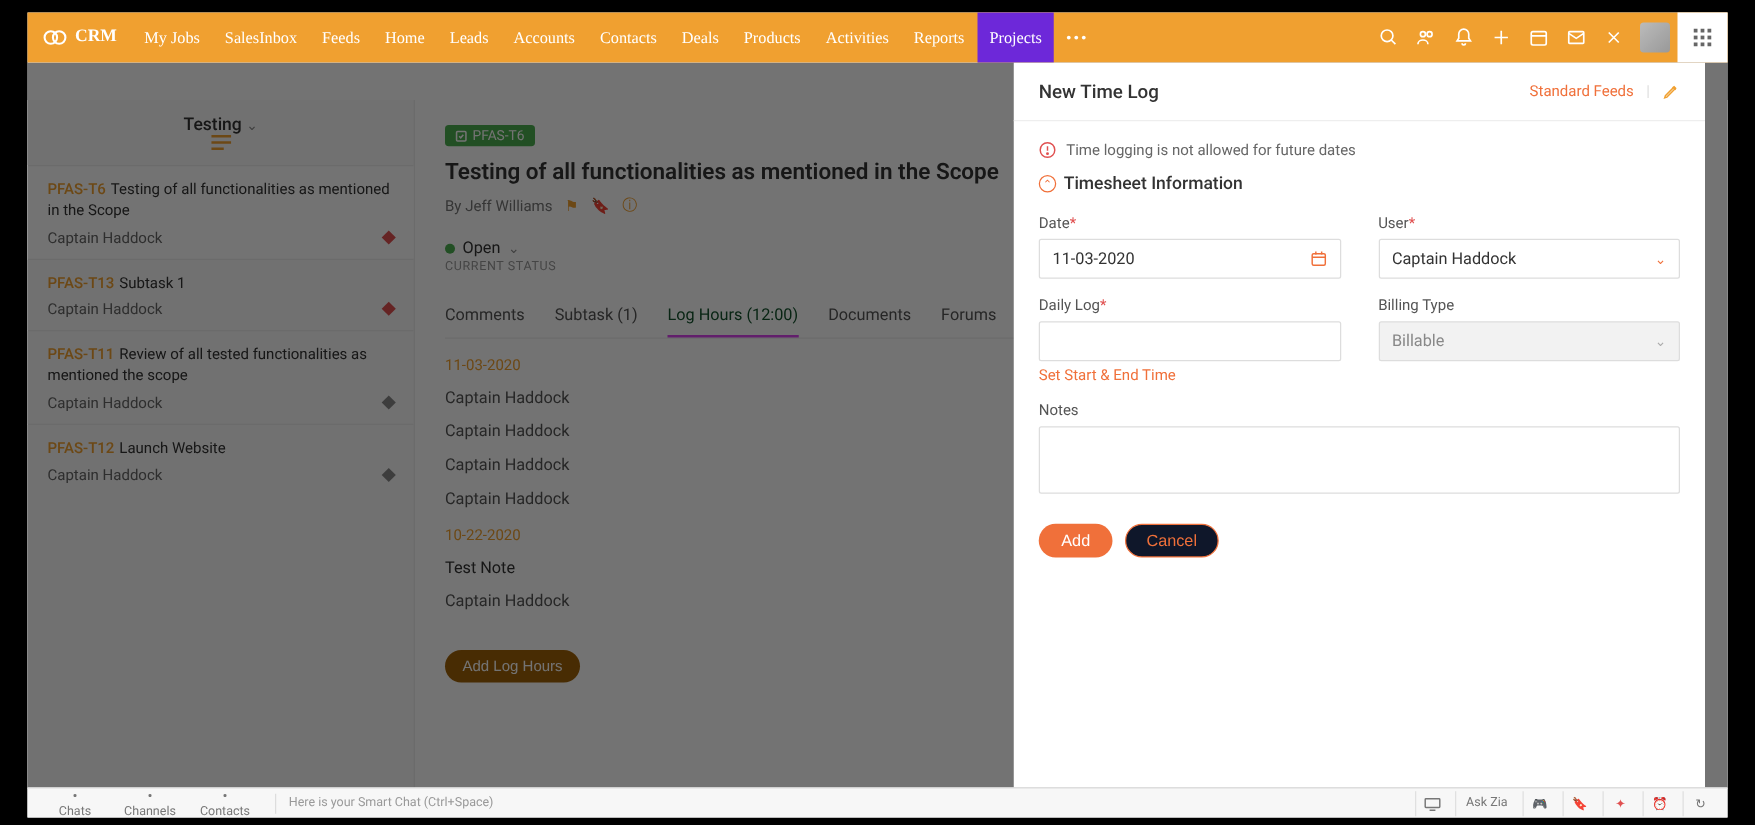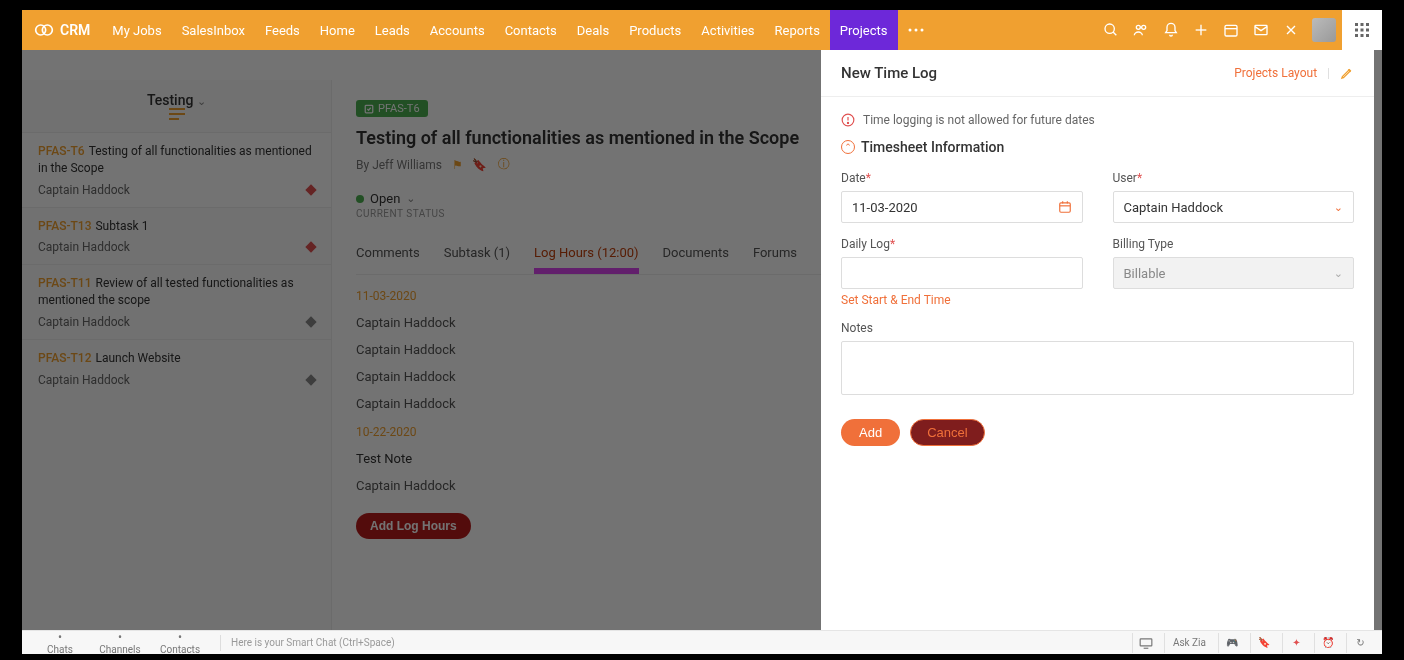--- a/index.html
+++ b/index.html
@@ -1,21 +1,21 @@
 <!DOCTYPE html>
 <html><head>
 <meta charset="utf-8">
 <style>
 * { box-sizing: border-box; margin: 0; padding: 0; }
 body { font-family: -apple-system, BlinkMacSystemFont, "Segoe UI", Roboto, Arial, sans-serif; font-size: 13px; color: #333; background: #000; }
 .frame { width: 1404px; height: 660px; background: #000; padding: 10px 22px 6px 22px; position: relative; }
 .app { width: 100%; height: 100%; background: #fff; display: flex; flex-direction: column; }
 
 
-.topbar { height: 40px; background: #f0a030; display: flex; align-items: center; color: #fff; font-size: 13px; }
+.topbar { height: 40px; background: #f0a030; display: flex; align-items: center; color: #fff; font-size: 13px; font-family: Liberation Serif, serif; }
 .brand { display: flex; align-items: center; gap: 6px; padding: 0 12px; font-weight: 600; font-size: 14px; }
 .brand-icon { width: 20px; height: 20px; }
 .nav { display: flex; align-items: stretch; height: 100%; }
 .nav-item { padding: 0 10px; display: flex; align-items: center; cursor: pointer; color: #fff; font-size: 13px; }
 .nav-item.active { background: #6d28d9; }
 .nav-more { padding: 0 10px; display: flex; align-items: center; }
 .topbar-right { margin-left: auto; display: flex; align-items: center; height: 100%; }
 .ticon { width: 30px; height: 40px; display: flex; align-items: center; justify-content: center; cursor: pointer; }
 .avatar { width: 24px; height: 24px; border-radius: 3px; background: #ddd; margin: 0 6px; }
 .apps-grid { width: 40px; height: 40px; background: #fff; display: flex; align-items: center; justify-content: center; }
@@ -41,27 +41,27 @@
 .main { flex: 1; padding: 20px 24px; overflow: auto; background: #fff; margin-top: 30px; }
 .chip { display: inline-flex; align-items: center; gap: 4px; background: #4caf50; color: #fff; border-radius: 3px; padding: 2px 8px; font-size: 11px; margin-bottom: 10px; }
 .page-title { font-size: 18px; font-weight: 600; margin-bottom: 8px; }
 .byline { font-size: 12px; color: #777; display: flex; align-items: center; gap: 10px; margin-bottom: 18px; }
 .byline .iicon { color: #f0a030; }
 .status { display: flex; align-items: center; gap: 6px; font-size: 13px; color: #333; }
 .status-dot { width: 8px; height: 8px; border-radius: 50%; background: #4caf50; }
 .status-label { text-transform: uppercase; font-size: 10px; color: #999; letter-spacing: 0.5px; margin-top: 2px; margin-bottom: 18px; }
 .tabs { display: flex; gap: 24px; border-bottom: 1px solid #eee; margin-bottom: 14px; font-size: 13px; }
 .tab { padding: 8px 0; cursor: pointer; color: #555; }
-.tab.active { color: #c2410c; border-bottom: 6px solid #d946ef; }
+.tab.active { color: #14532d; border-bottom: 2px solid #d946ef; }
 .log-entry { padding: 6px 0; font-size: 13px; color: #555; }
 .log-date { color: #f0a030; font-size: 12px; margin: 8px 0 6px; }
-.add-log-btn { background: #b91c1c; color: #fff; border: none; border-radius: 14px; padding: 6px 14px; font-size: 12px; cursor: pointer; margin-top: 14px; font-weight: bold; }
-
-
-.panel { position: absolute; right: 8px; top: 0; bottom: 0; width: 553px; background: #fff; z-index: 10; display: flex; flex-direction: column; }
+.add-log-btn { background: #a16207; color: #fff; border: none; border-radius: 14px; padding: 6px 14px; font-size: 12px; cursor: pointer; margin-top: 25px; }
+
+
+.panel { position: absolute; right: 18px; top: 0; bottom: 0; width: 553px; background: #fff; z-index: 10; display: flex; flex-direction: column; }
 .panel-header { padding: 14px 20px; border-bottom: 1px solid #eee; display: flex; align-items: center; justify-content: space-between; }
 .panel-title { font-size: 15px; font-weight: 500; }
 .panel-header-right { display: flex; align-items: center; gap: 10px; font-size: 12px; }
 .standard-layout { color: #f0703a; cursor: pointer; }
 .pencil { color: #f0a030; cursor: pointer; }
 .panel-body { padding: 16px 20px; flex: 1; overflow: auto; }
 .alert { display: flex; align-items: flex-start; gap: 8px; font-size: 12px; color: #666; margin-bottom: 12px; }
 .alert-icon { color: #e05050; }
 .section-head { display: flex; align-items: center; gap: 6px; font-size: 14px; font-weight: 500; margin-bottom: 16px; }
 .collapse-icon { width: 14px; height: 14px; border: 1px solid #f0703a; border-radius: 50%; display: inline-flex; align-items: center; justify-content: center; color: #f0703a; font-size: 9px; }
@@ -70,21 +70,21 @@
 .form-label { font-size: 12px; color: #555; margin-bottom: 6px; }
 .req { color: #e05050; }
 .input, .select { height: 32px; border: 1px solid #ddd; border-radius: 2px; padding: 0 10px; font-size: 13px; display: flex; align-items: center; justify-content: space-between; background: #fff; }
 .select { cursor: pointer; }
 .select.disabled { background: #f2f2f2; color: #888; }
 .cal-icon { color: #f0703a; }
 .link-text { color: #f0703a; font-size: 12px; cursor: pointer; margin-top: 4px; }
 .textarea { border: 1px solid #ddd; border-radius: 2px; height: 54px; resize: both; }
 .panel-actions { display: flex; gap: 10px; margin-top: 24px; }
 .btn-primary { background: #f0703a; color: #fff; border: none; border-radius: 14px; padding: 6px 18px; font-size: 13px; cursor: pointer; }
-.btn-secondary { background: #7f1d1d; color: #f0703a; border: 1px solid #f0703a; border-radius: 14px; padding: 5px 16px; font-size: 13px; cursor: pointer; }
+.btn-secondary { background: #0f172a; color: #f0703a; border: 1px solid #f0703a; border-radius: 14px; padding: 5px 16px; font-size: 13px; cursor: pointer; }
 
 
 .footer { height: 24px; background: #f7f7f7; border-top: 1px solid #e5e5e5; display: flex; align-items: center; font-size: 10px; color: #777; padding: 0 8px; gap: 6px; }
 .footer-item { display: flex; flex-direction: column; align-items: center; width: 60px; cursor: pointer; }
 .footer-sep { width: 1px; height: 16px; background: #ddd; margin: 0 4px; }
 .footer-right { margin-left: auto; display: flex; align-items: center; gap: 4px; }
 .footer-ricon { width: 28px; height: 20px; display: flex; align-items: center; justify-content: center; border-left: 1px solid #e0e0e0; cursor: pointer; }
 
 svg { display: block; }
 </style>
@@ -269,21 +269,21 @@
           </div>
       <button class="add-log-btn">Add Log Hours</button>
     </div>
 
     <div class="dim-overlay"></div>
 
     <div class="panel">
       <div class="panel-header">
         <div class="panel-title">New Time Log</div>
         <div class="panel-header-right">
-          <span class="standard-layout">Projects Layout</span>
+          <span class="standard-layout">Standard Feeds</span>
           <span style="color:#ddd">|</span>
           <span class="pencil">
             <svg width="14" height="14" viewBox="0 0 24 24" fill="none" stroke="#f0a030" stroke-width="2">
                   <path d="M3 21l3-1 12-12-2-2L4 18z"></path>
                   <path d="M14 6l4 4"></path>
                 </svg>
           </span>
         </div>
       </div>
       <div class="panel-body">

